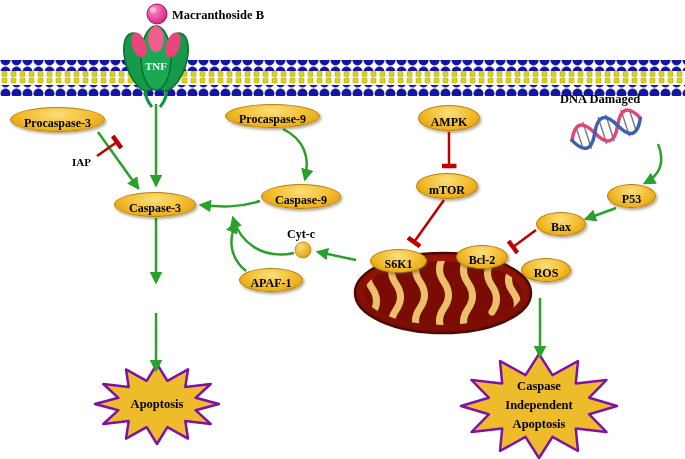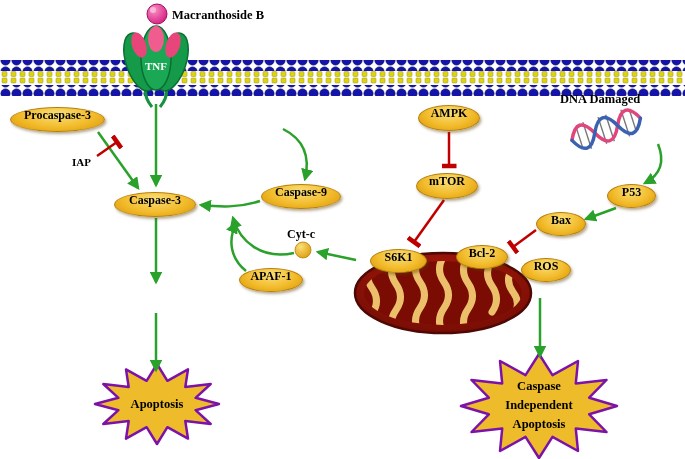--- a/index.html
+++ b/index.html
@@ -1,20 +1,20 @@
 <!DOCTYPE html>
 <html><head>
 <meta charset="utf-8">
 <style>
   *{margin:0;padding:0;box-sizing:border-box}
   html,body{background:#ffffff}
   #canvas{position:relative;width:685px;height:459px;background:#fff;overflow:hidden;
           font-family:"Liberation Serif",serif}
   #art{position:absolute;left:0;top:0}
-  .node{position:absolute;display:flex;align-items:flex-start;justify-content:center;
+  .node{position:absolute;display:flex;align-items:flex-end;justify-content:center;
         border-radius:50%;
         background:radial-gradient(ellipse at 50% 28%,#fadf7a 0%,#f2bb2b 55%,#d89505 100%);
         border:1px solid #b5800a;color:#000;font-weight:bold;font-size:12px;
         box-shadow:1.5px 2px 3px rgba(90,60,0,.45);white-space:nowrap}
   .node.small{font-size:12px}
   .lbl{position:absolute;font-weight:bold;color:#000;font-size:12.5px;white-space:nowrap}
   .ctr{transform:translate(-50%,-50%)}
   .white{color:#fff;font-size:11px}
   .star-text{position:absolute;font-weight:bold;color:#000;font-size:12.5px;
              transform:translate(-50%,-50%);white-space:nowrap}
@@ -138,20 +138,23 @@
       <path d="M536,230 L513,247" marker-end="url(#teeR)"></path>
     </g>
   </svg>
 
   <div class="node" style="left:10px;top:107px;width:95px;height:25px">
       <span>Procaspase-3</span>
     </div>
   <div class="node" style="left:114px;top:192px;width:82px;height:25px">
       <span>Caspase-3</span>
     </div>
+  <div class="node" style="left:225px;top:104px;width:95px;height:24px">
+      <span>Procaspase-9</span>
+    </div>
   <div class="node" style="left:261px;top:184px;width:80px;height:25px">
       <span>Caspase-9</span>
     </div>
   <div class="node small" style="left:239px;top:268px;width:64px;height:24px">
       <span>APAF-1</span>
     </div>
   <div class="node" style="left:418px;top:105px;width:62px;height:26px">
       <span>AMPK</span>
     </div>
   <div class="node" style="left:416px;top:173px;width:62px;height:26px">

